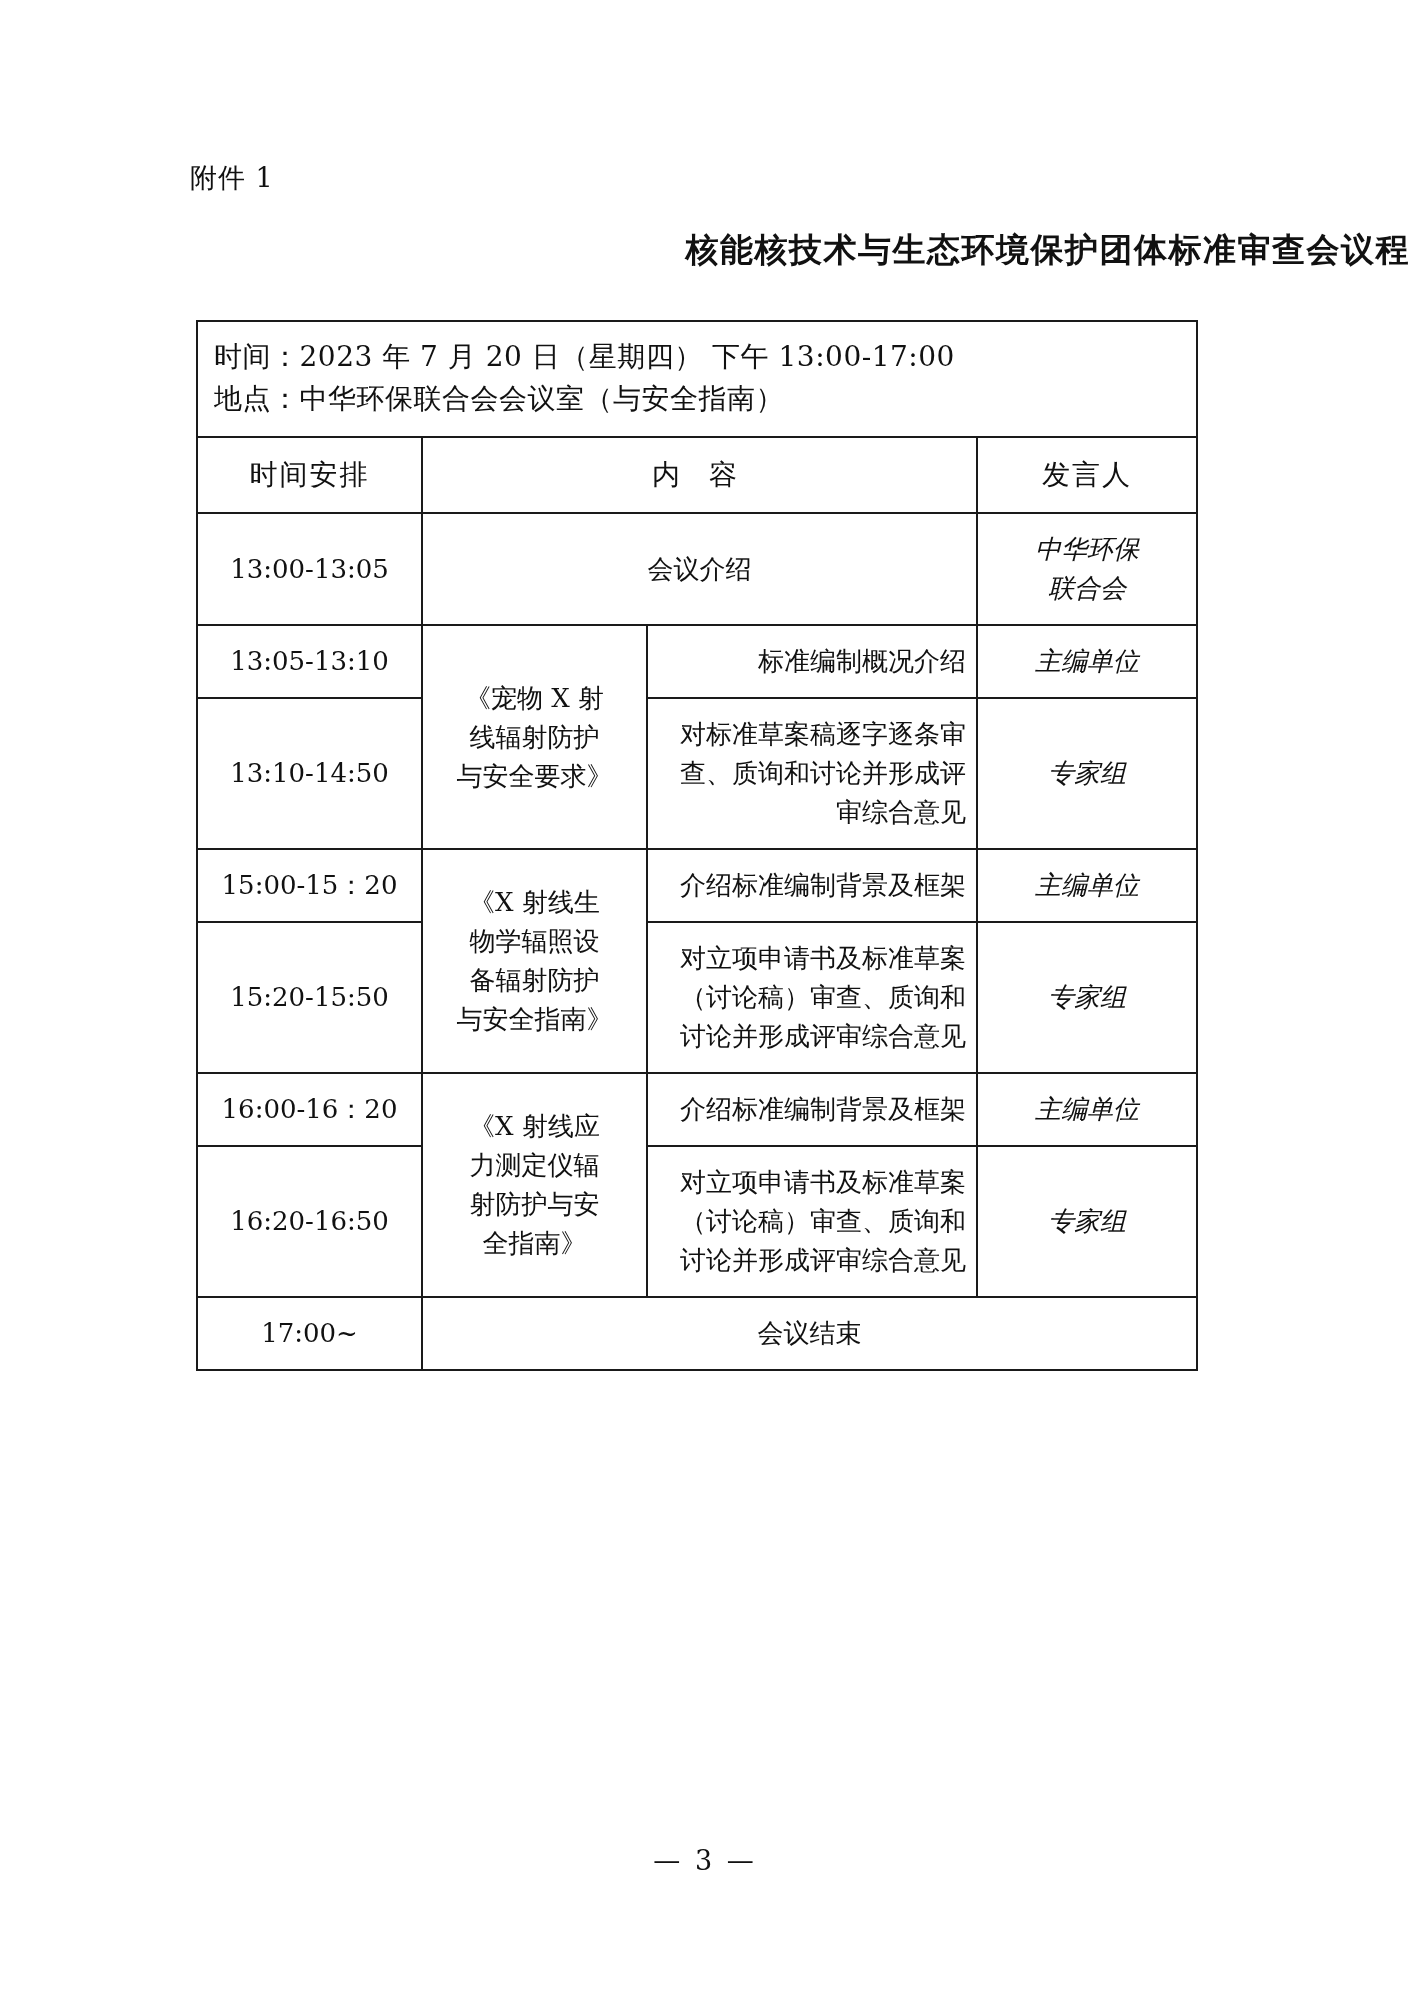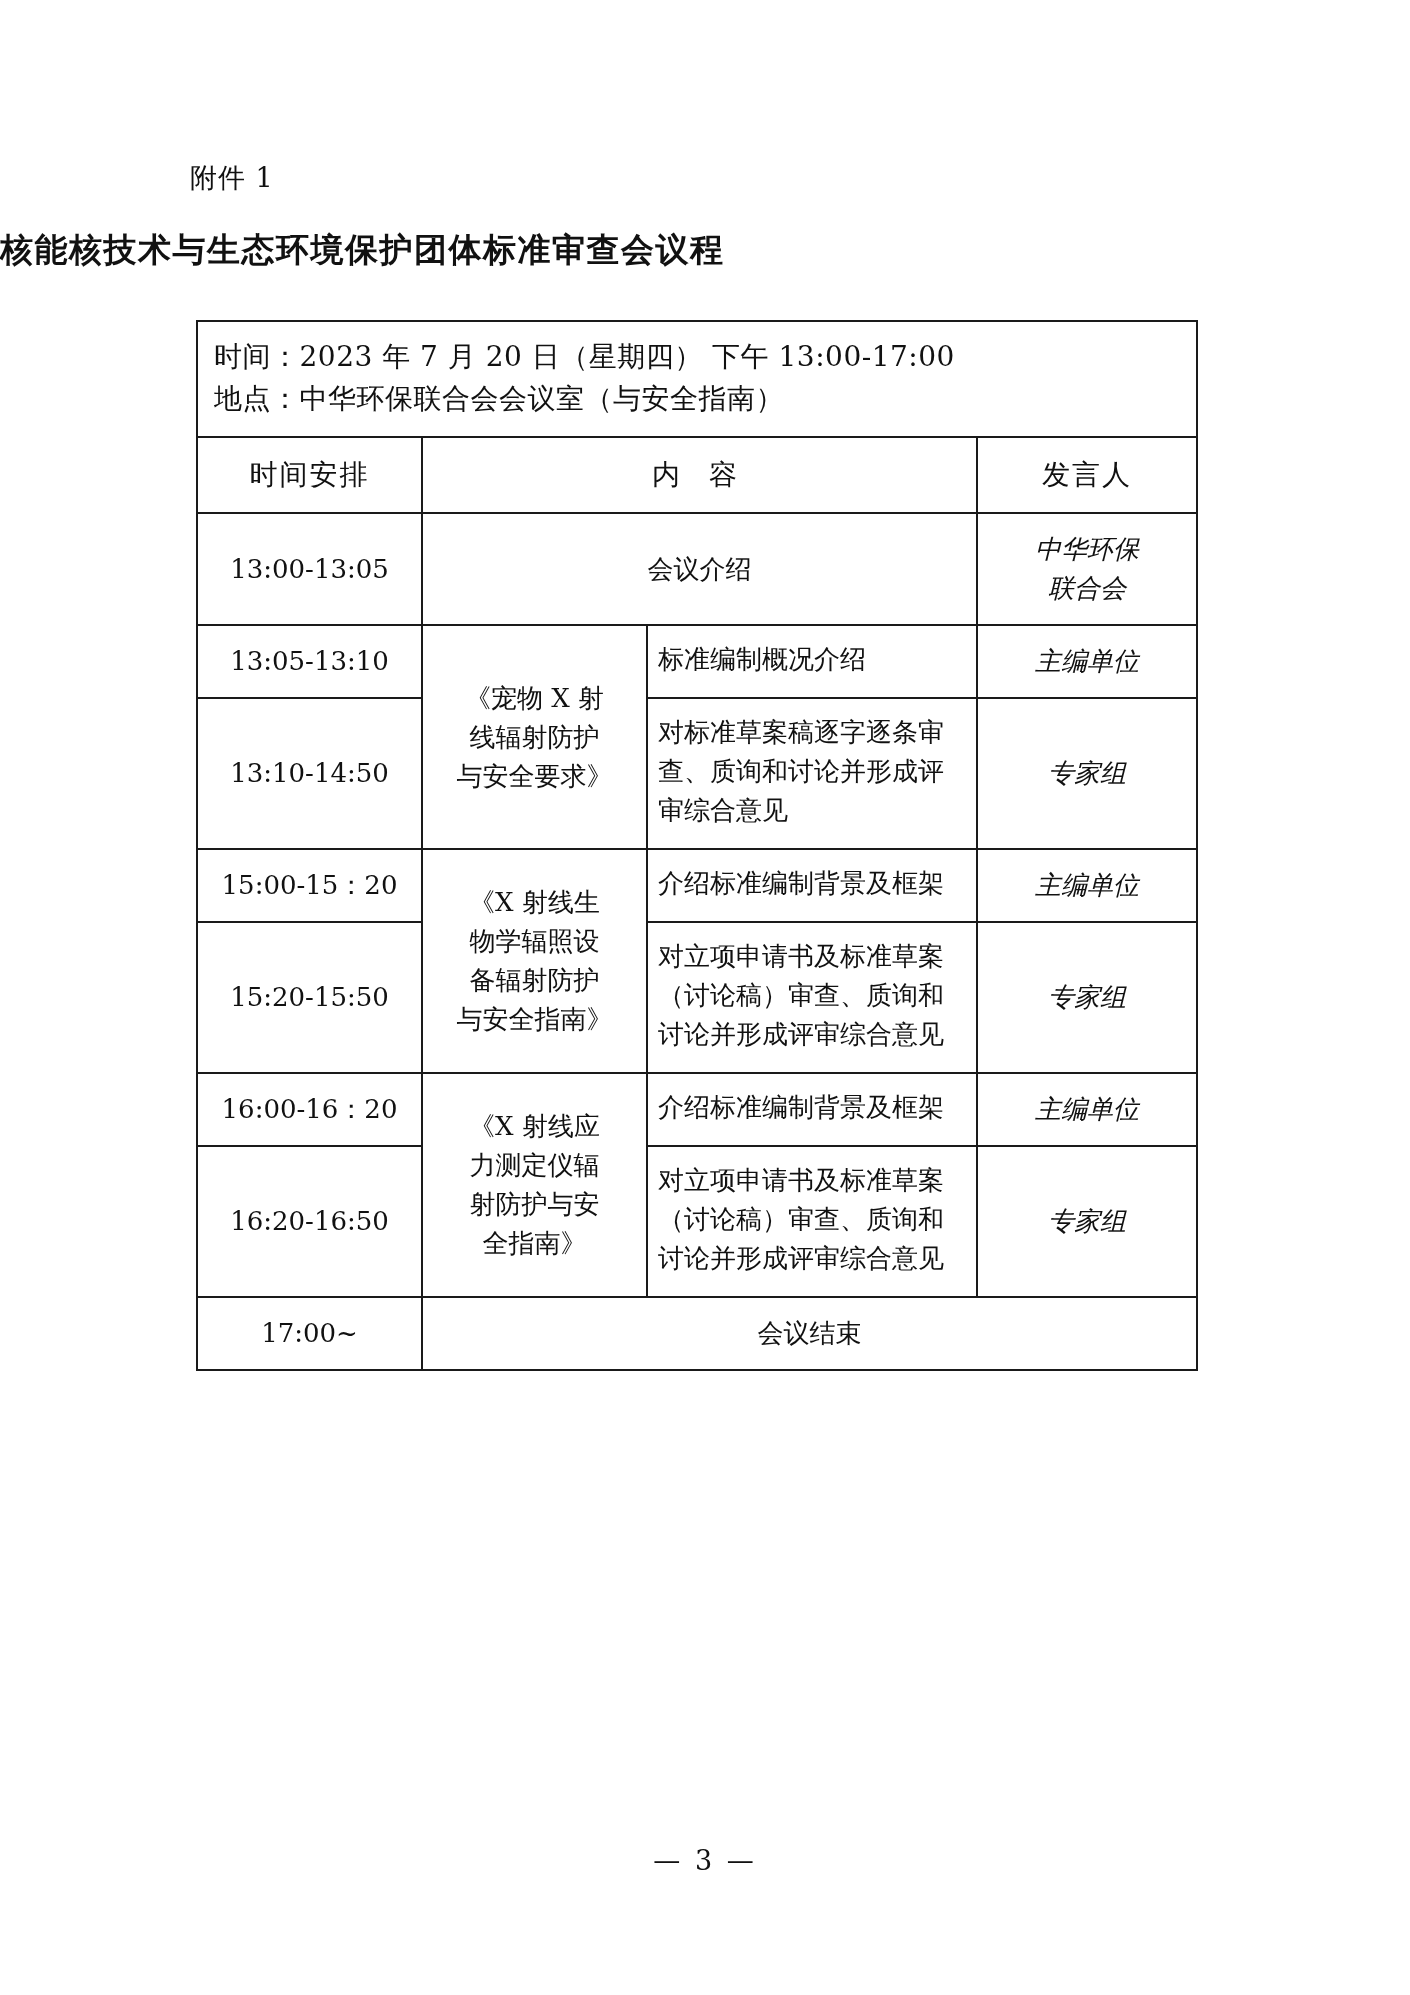--- a/index.html
+++ b/index.html
@@ -28,21 +28,21 @@
     left: 190px;
     top: 160px;
     font-size: 27px;
     letter-spacing: 1px;
   }
   .doc-title {
     position: absolute;
     left: 0;
     top: 228px;
     width: 1410px;
-    text-align: left;
+    text-align: right;
     font-size: 33px;
     font-weight: bold;
     letter-spacing: 1.5px;
   }
   table.agenda {
     position: absolute;
     left: 196px;
     top: 320px;
     width: 1000px;
     border-collapse: collapse;
@@ -80,23 +80,22 @@
     white-space: nowrap;
     margin-left: 48px;
   }
   .ctr { text-align: center; }
   .std-name {
     text-align: center;
     line-height: 1.55;
     margin-left: 40px;
   }
   .desc {
-    text-align: left;
+    text-align: right;
     line-height: 1.5;
-    font-family: Liberation Mono, monospace;
   }
   .speaker {
     text-align: center;
     line-height: 1.5;
     font-style: italic;
   }
   .footer {
     position: absolute;
     left: 0;
     top: 1845px;

